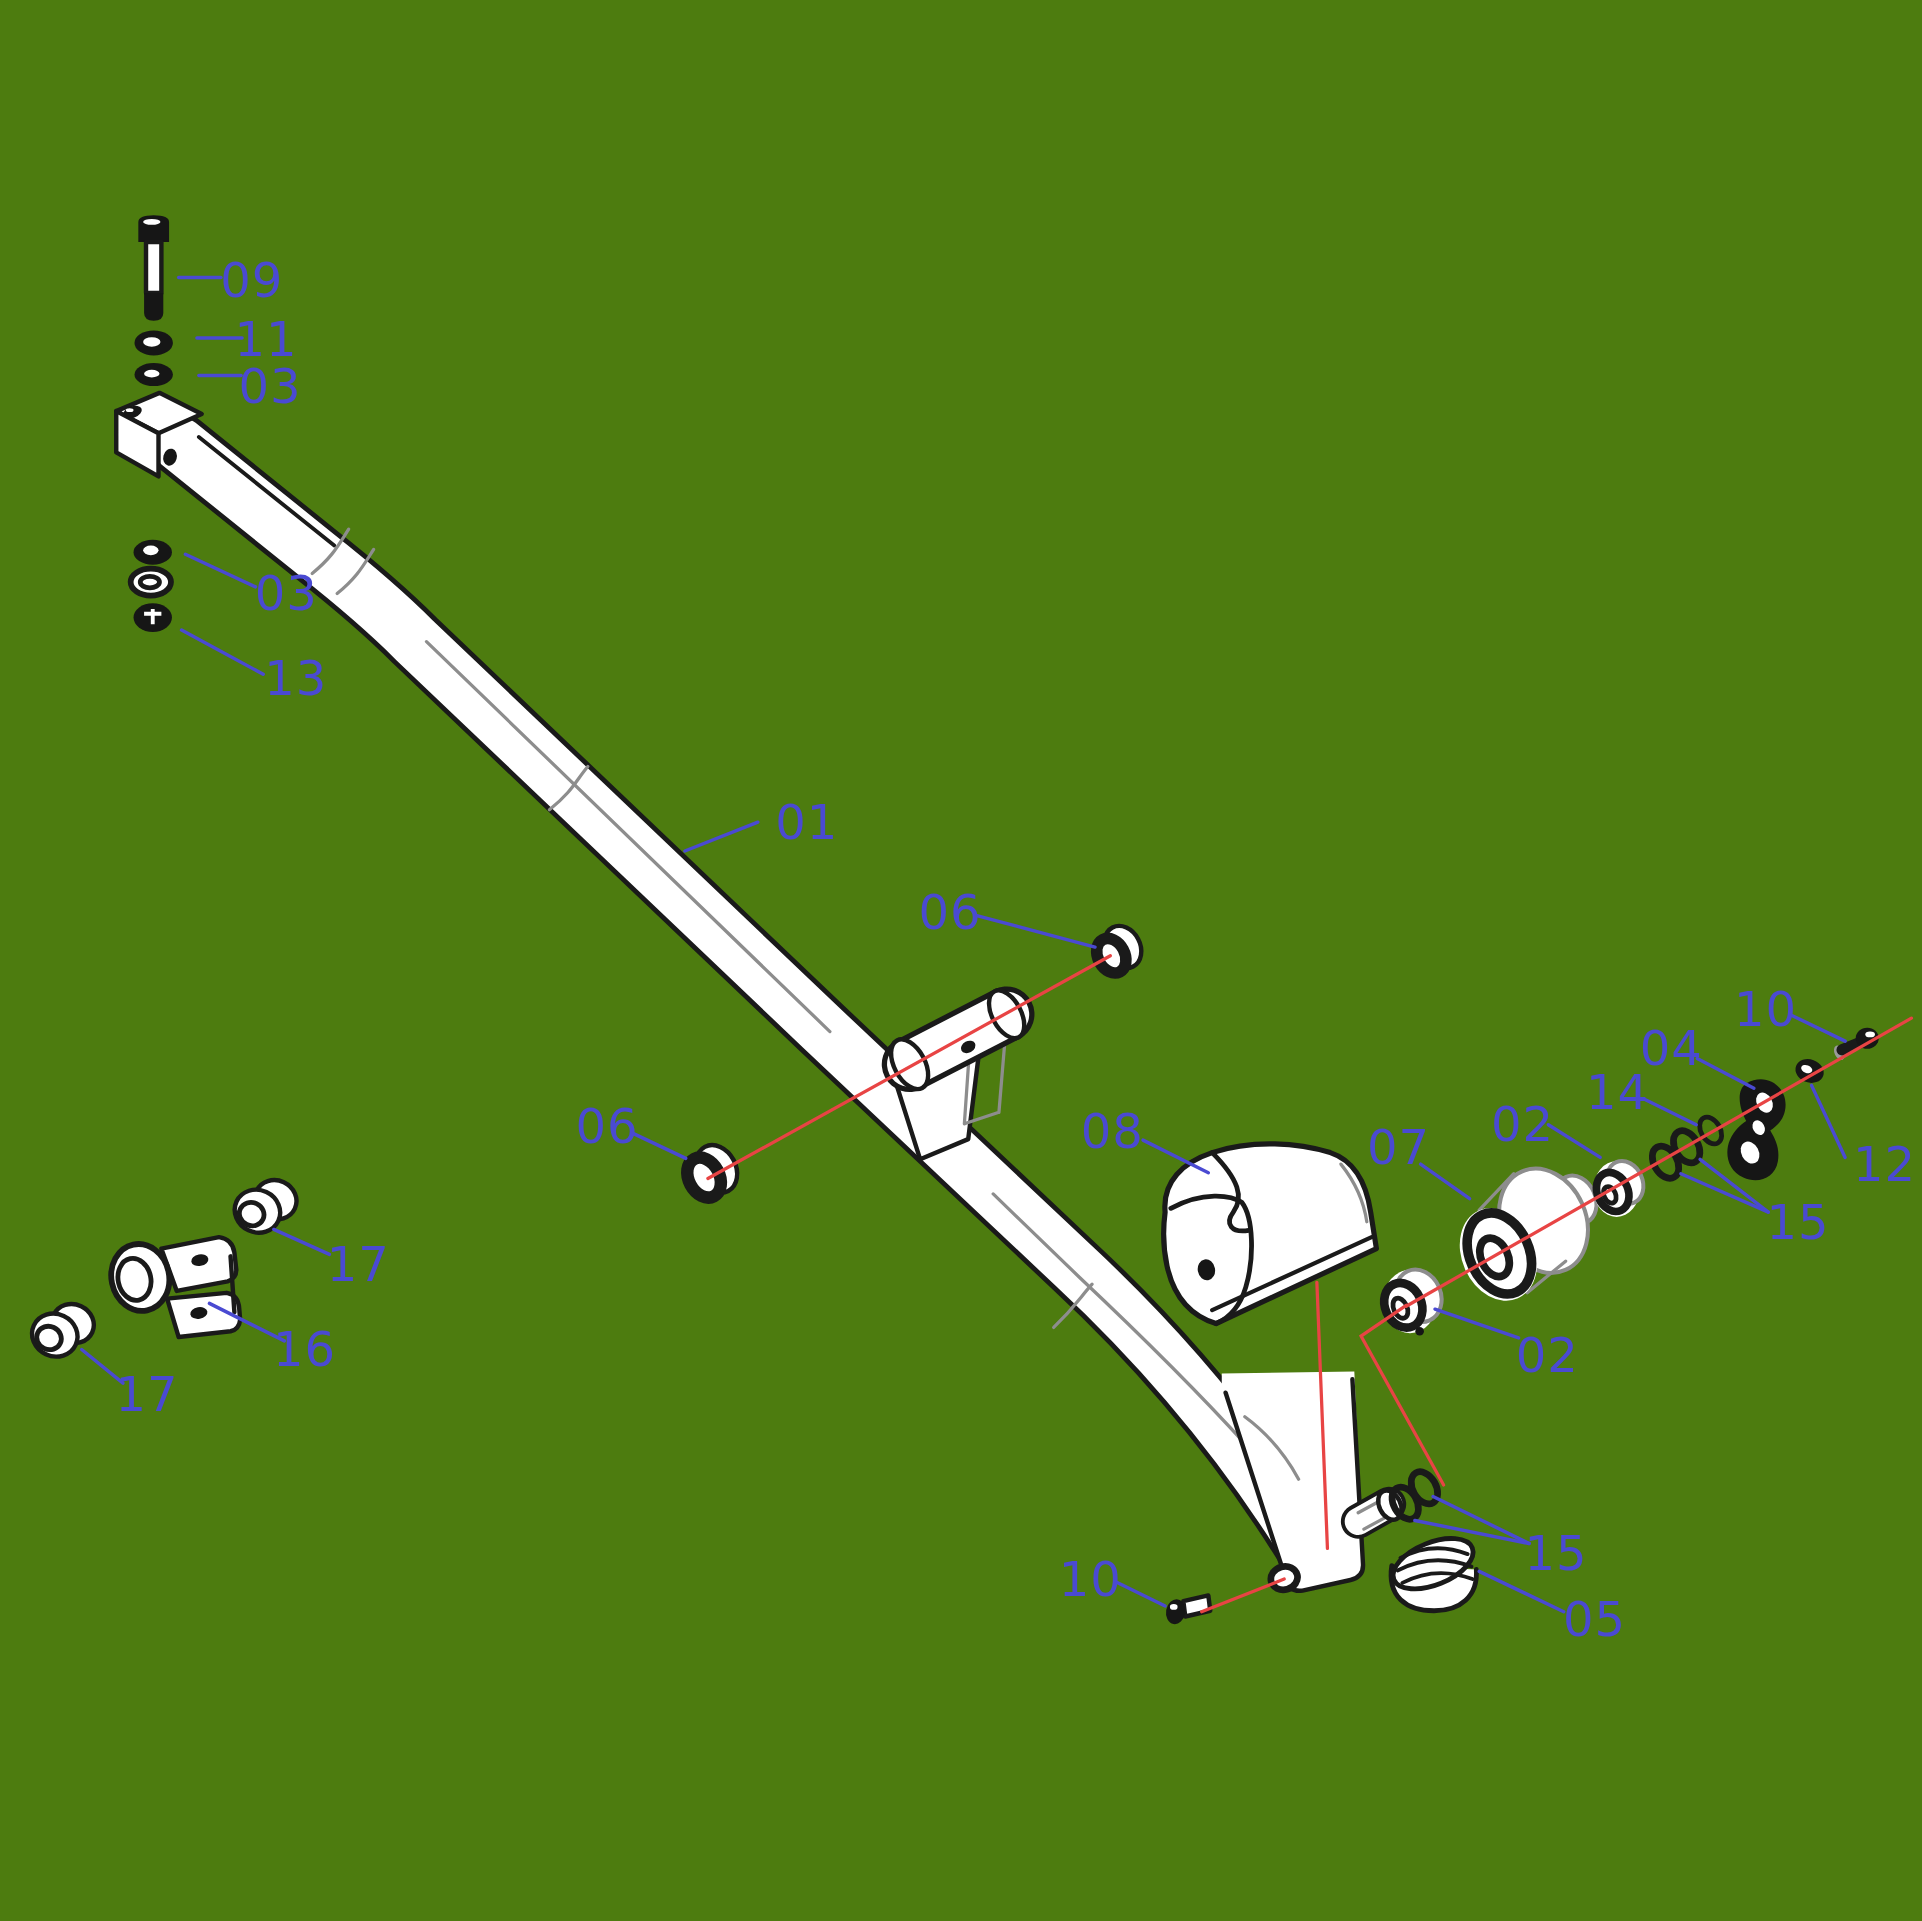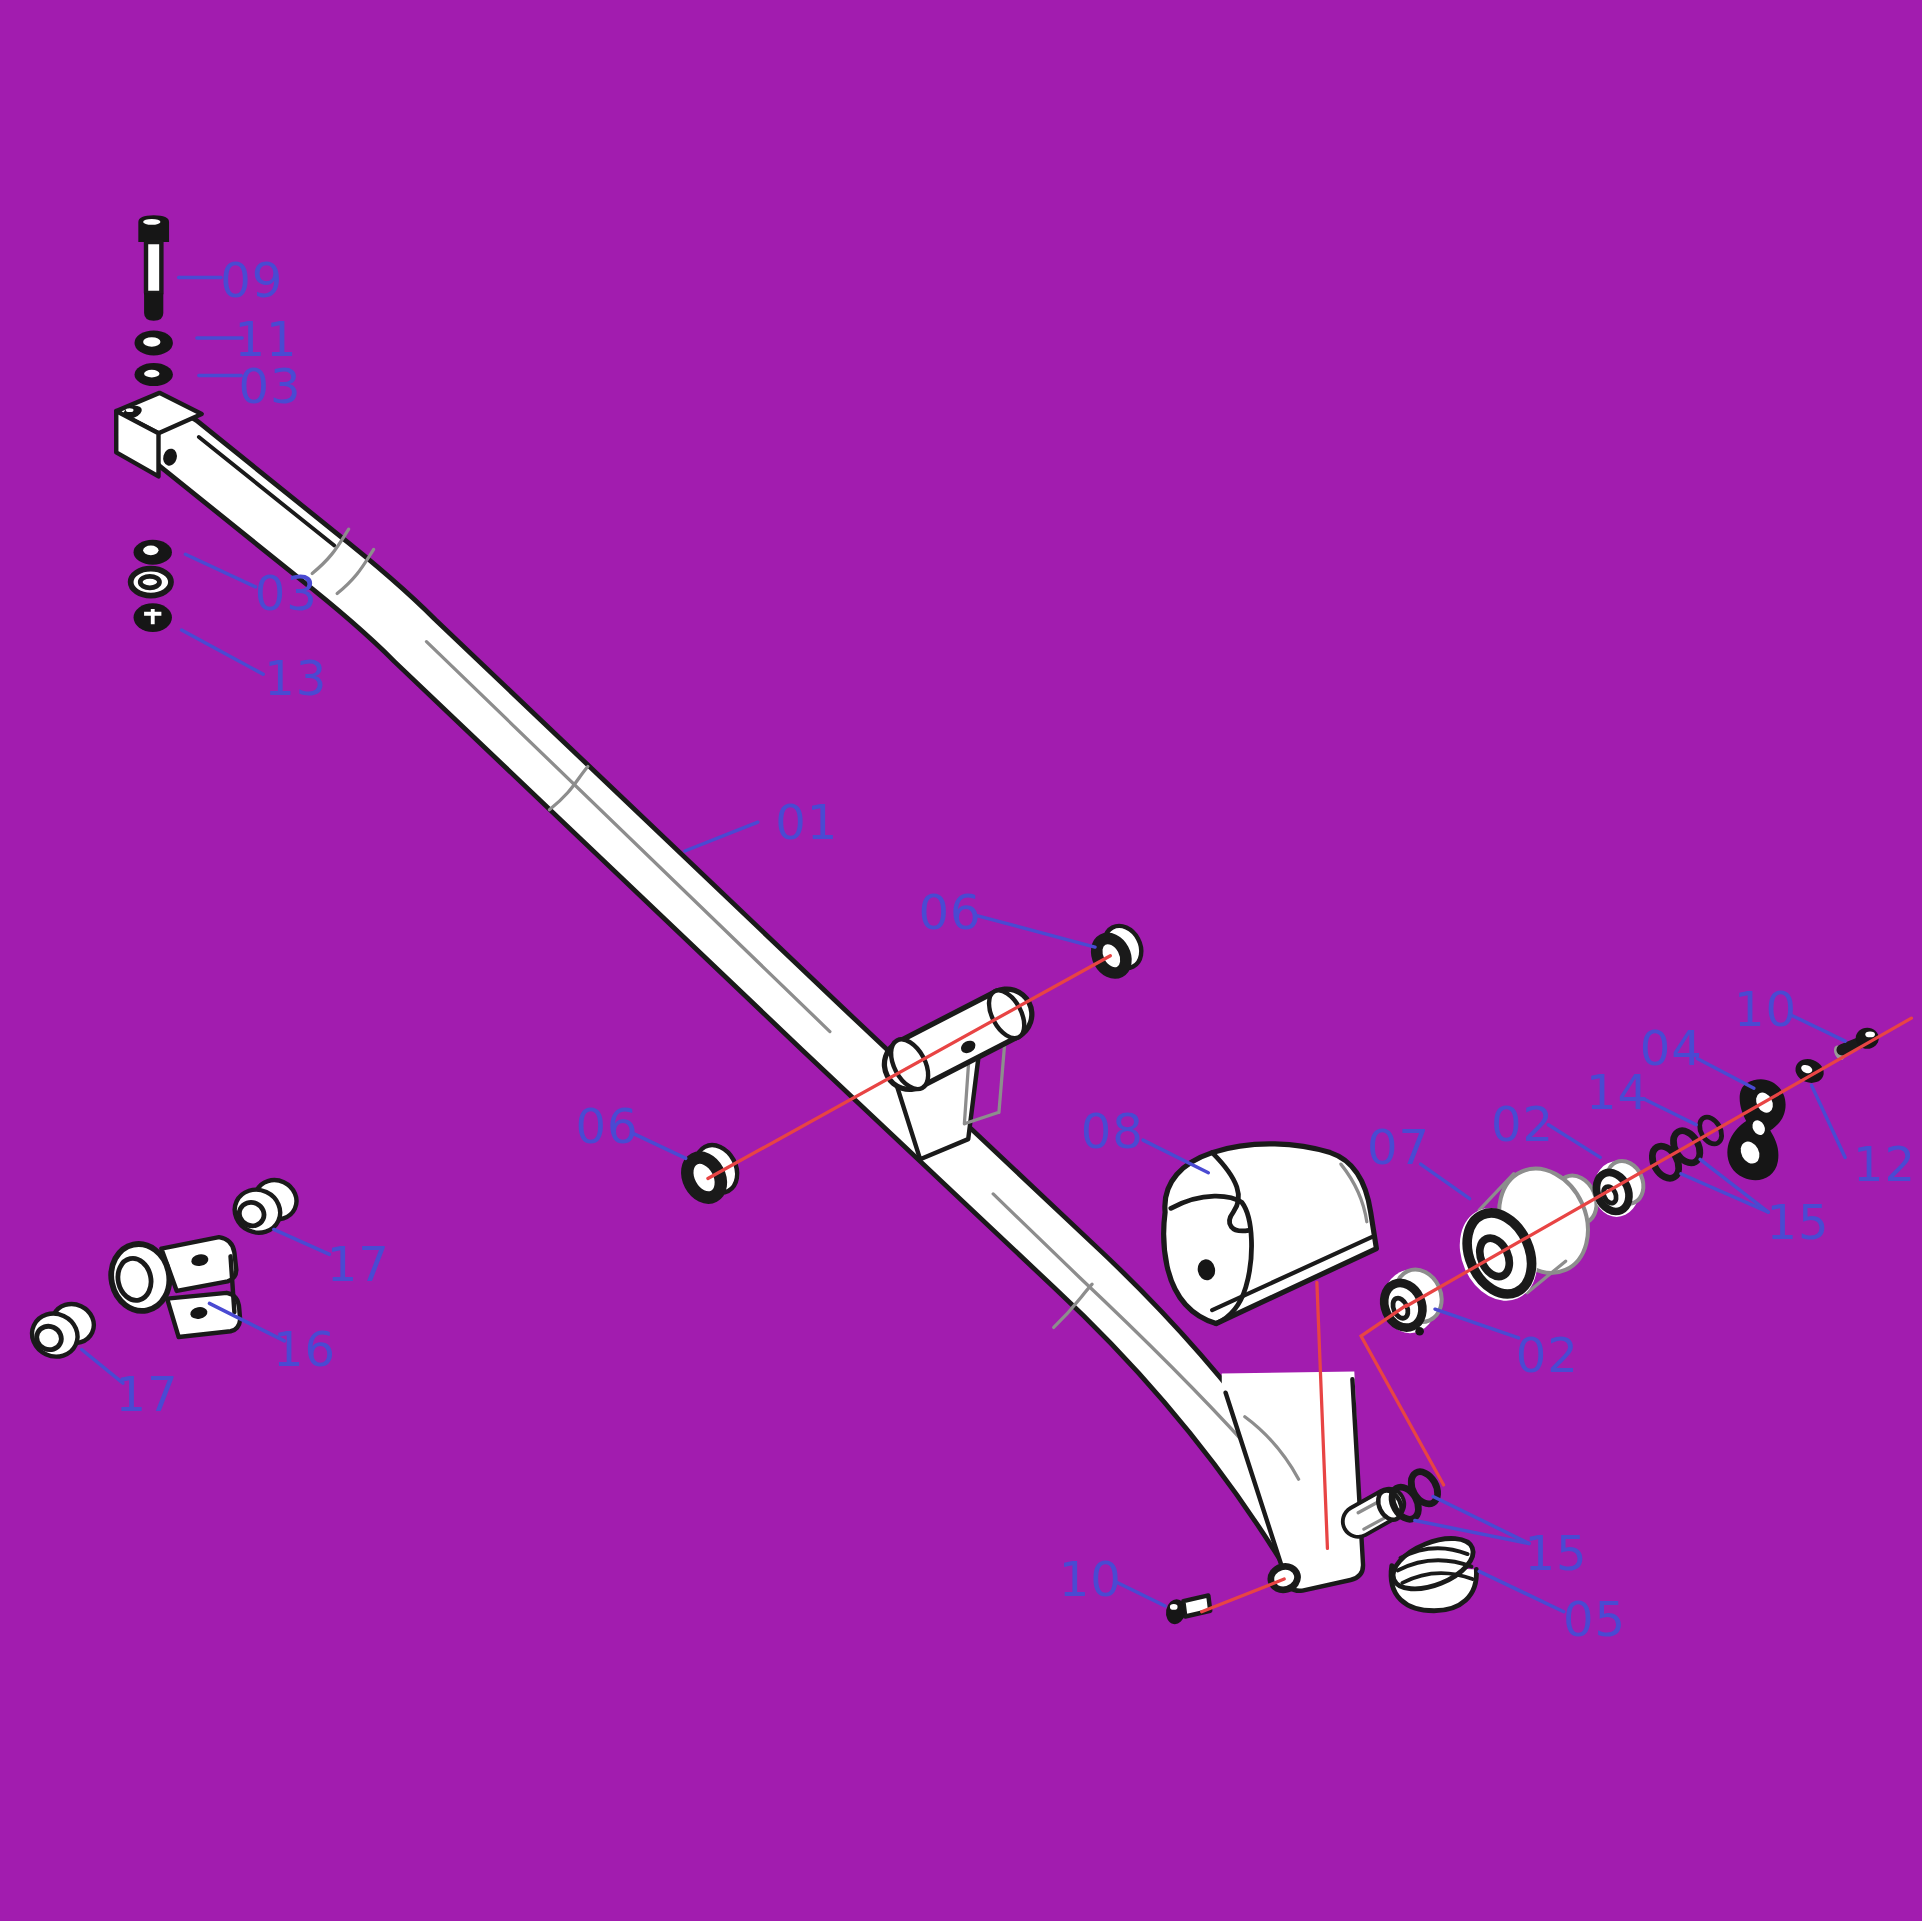--- a/index.html
+++ b/index.html
@@ -1,16 +1,16 @@
 <!DOCTYPE html>
 <html><head>
 <meta charset="utf-8">
 <style>
   html,body{margin:0;padding:0;background:#ffffff;}
-  .stage{width:1922px;height:1921px;background:#a21caf;position:relative;}
+  .stage{width:1922px;height:1921px;background:#4d7c0f;position:relative;}
   svg{display:block;}
   
   .k  {fill:none;stroke:#1a1a1a;stroke-width:4.6;stroke-linecap:round;stroke-linejoin:round;}
   .kw {fill:#ffffff;stroke:#1a1a1a;stroke-width:4.6;stroke-linecap:round;stroke-linejoin:round;}
   .kf {fill:#161616;stroke:none;}
   .wf {fill:#ffffff;stroke:none;}
   .g  {fill:none;stroke:#8d8d8d;stroke-width:3.4;stroke-linecap:round;}
   .gw {fill:#ffffff;stroke:#8d8d8d;stroke-width:4.2;}
   .red{fill:none;stroke:#e84444;stroke-width:3.4;stroke-linecap:round;}
   .blu{fill:none;stroke:#4a4ad2;stroke-width:3.6;stroke-linecap:round;}

